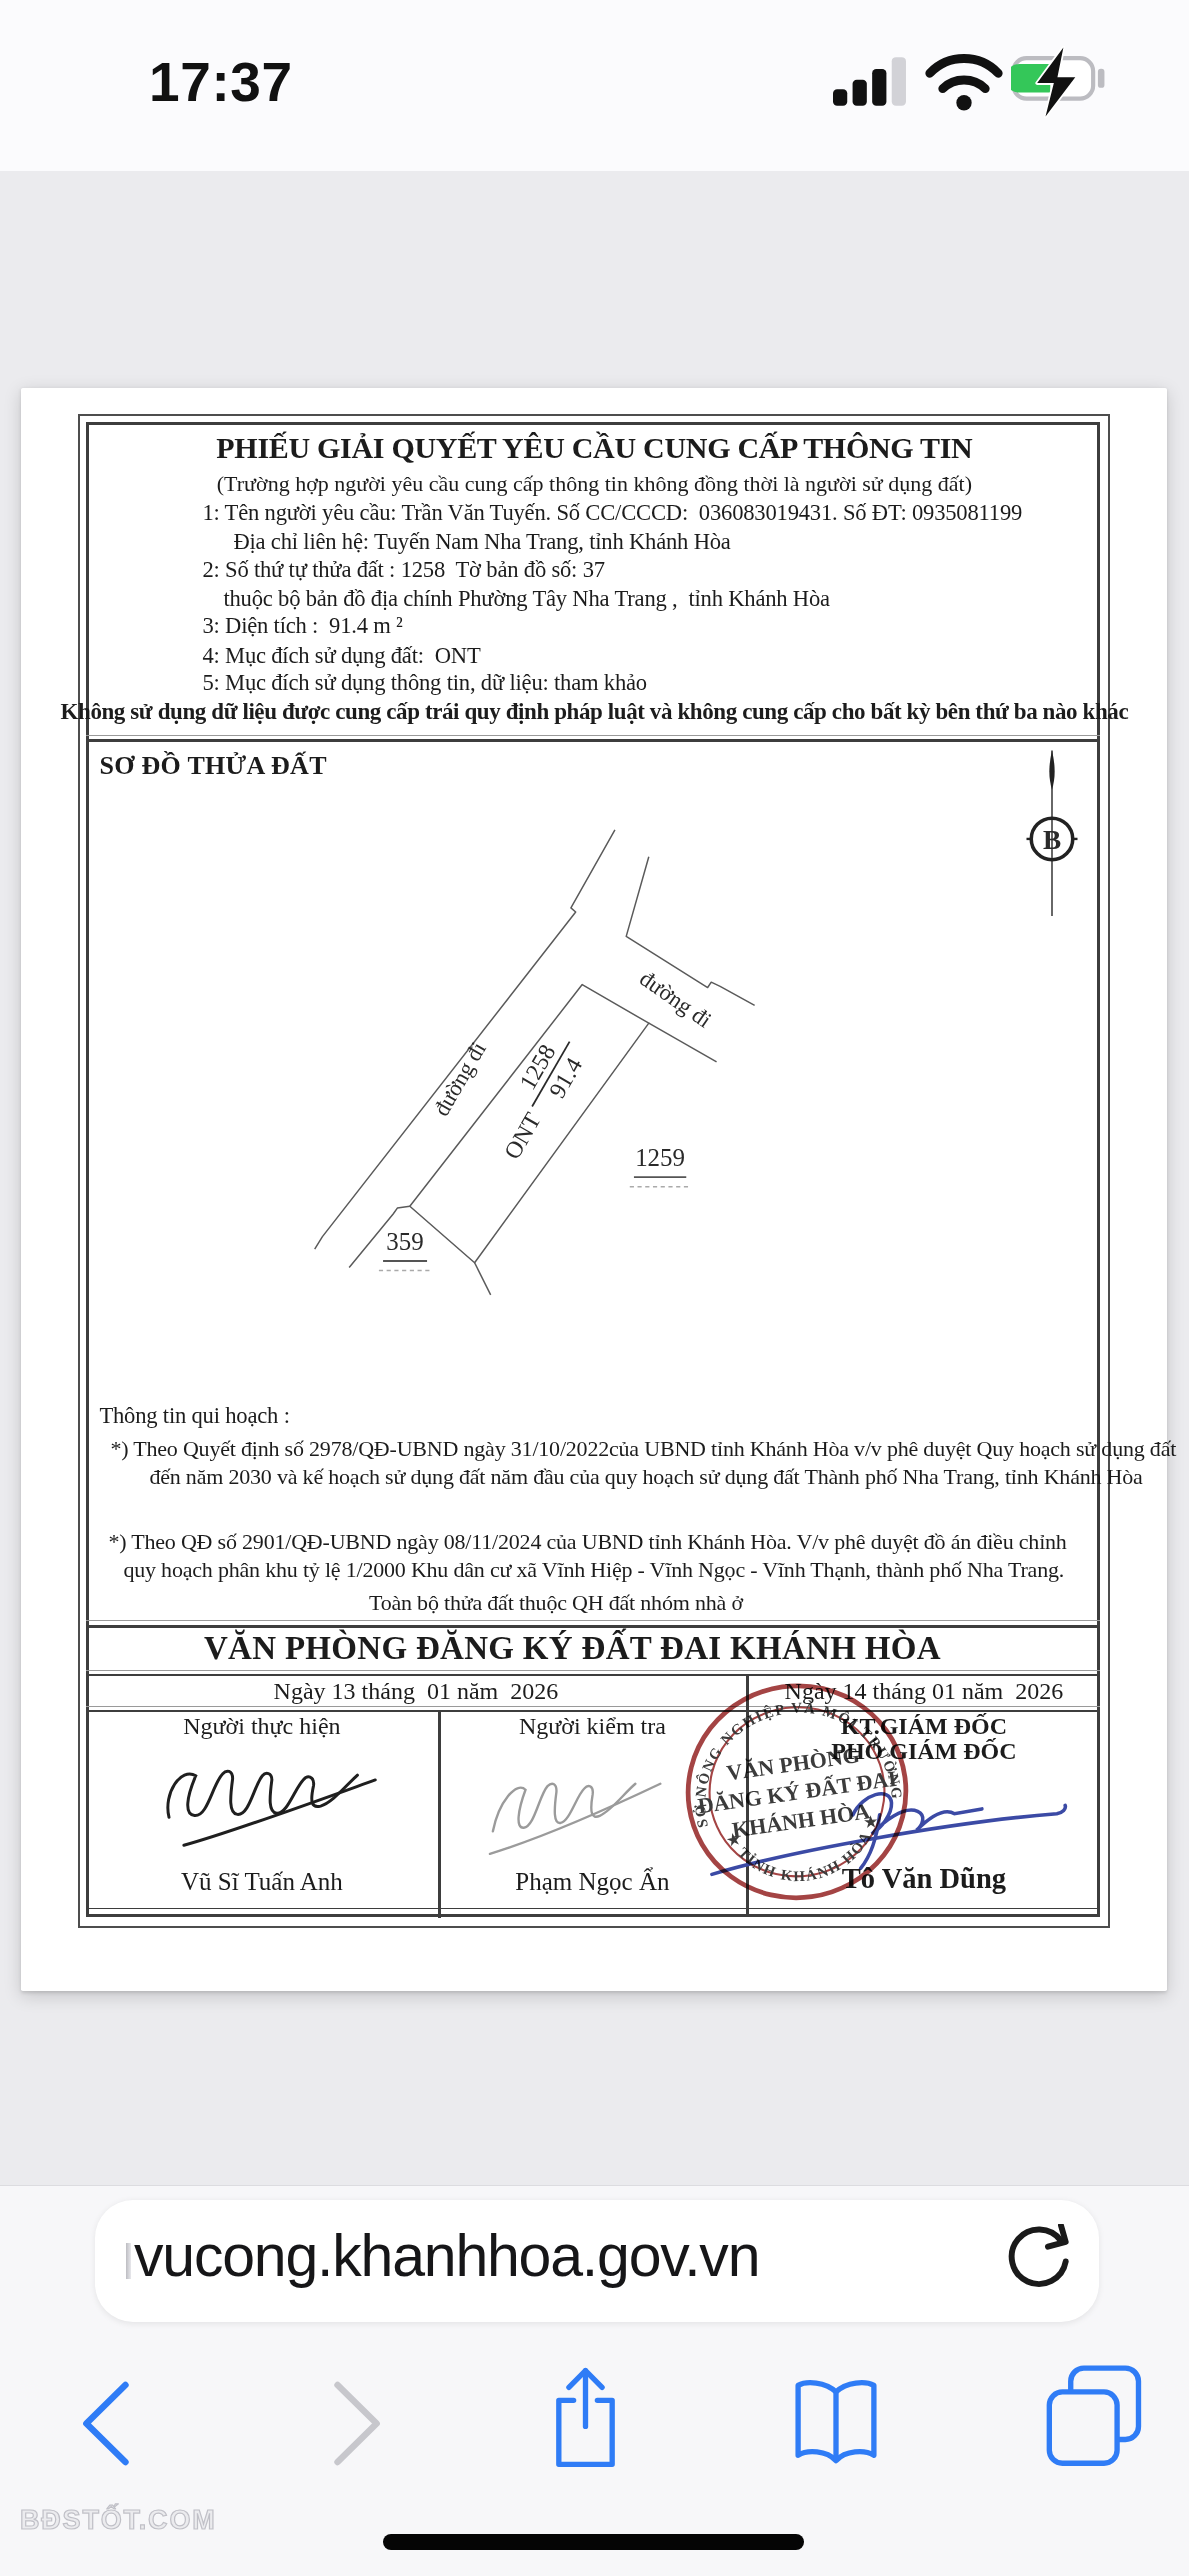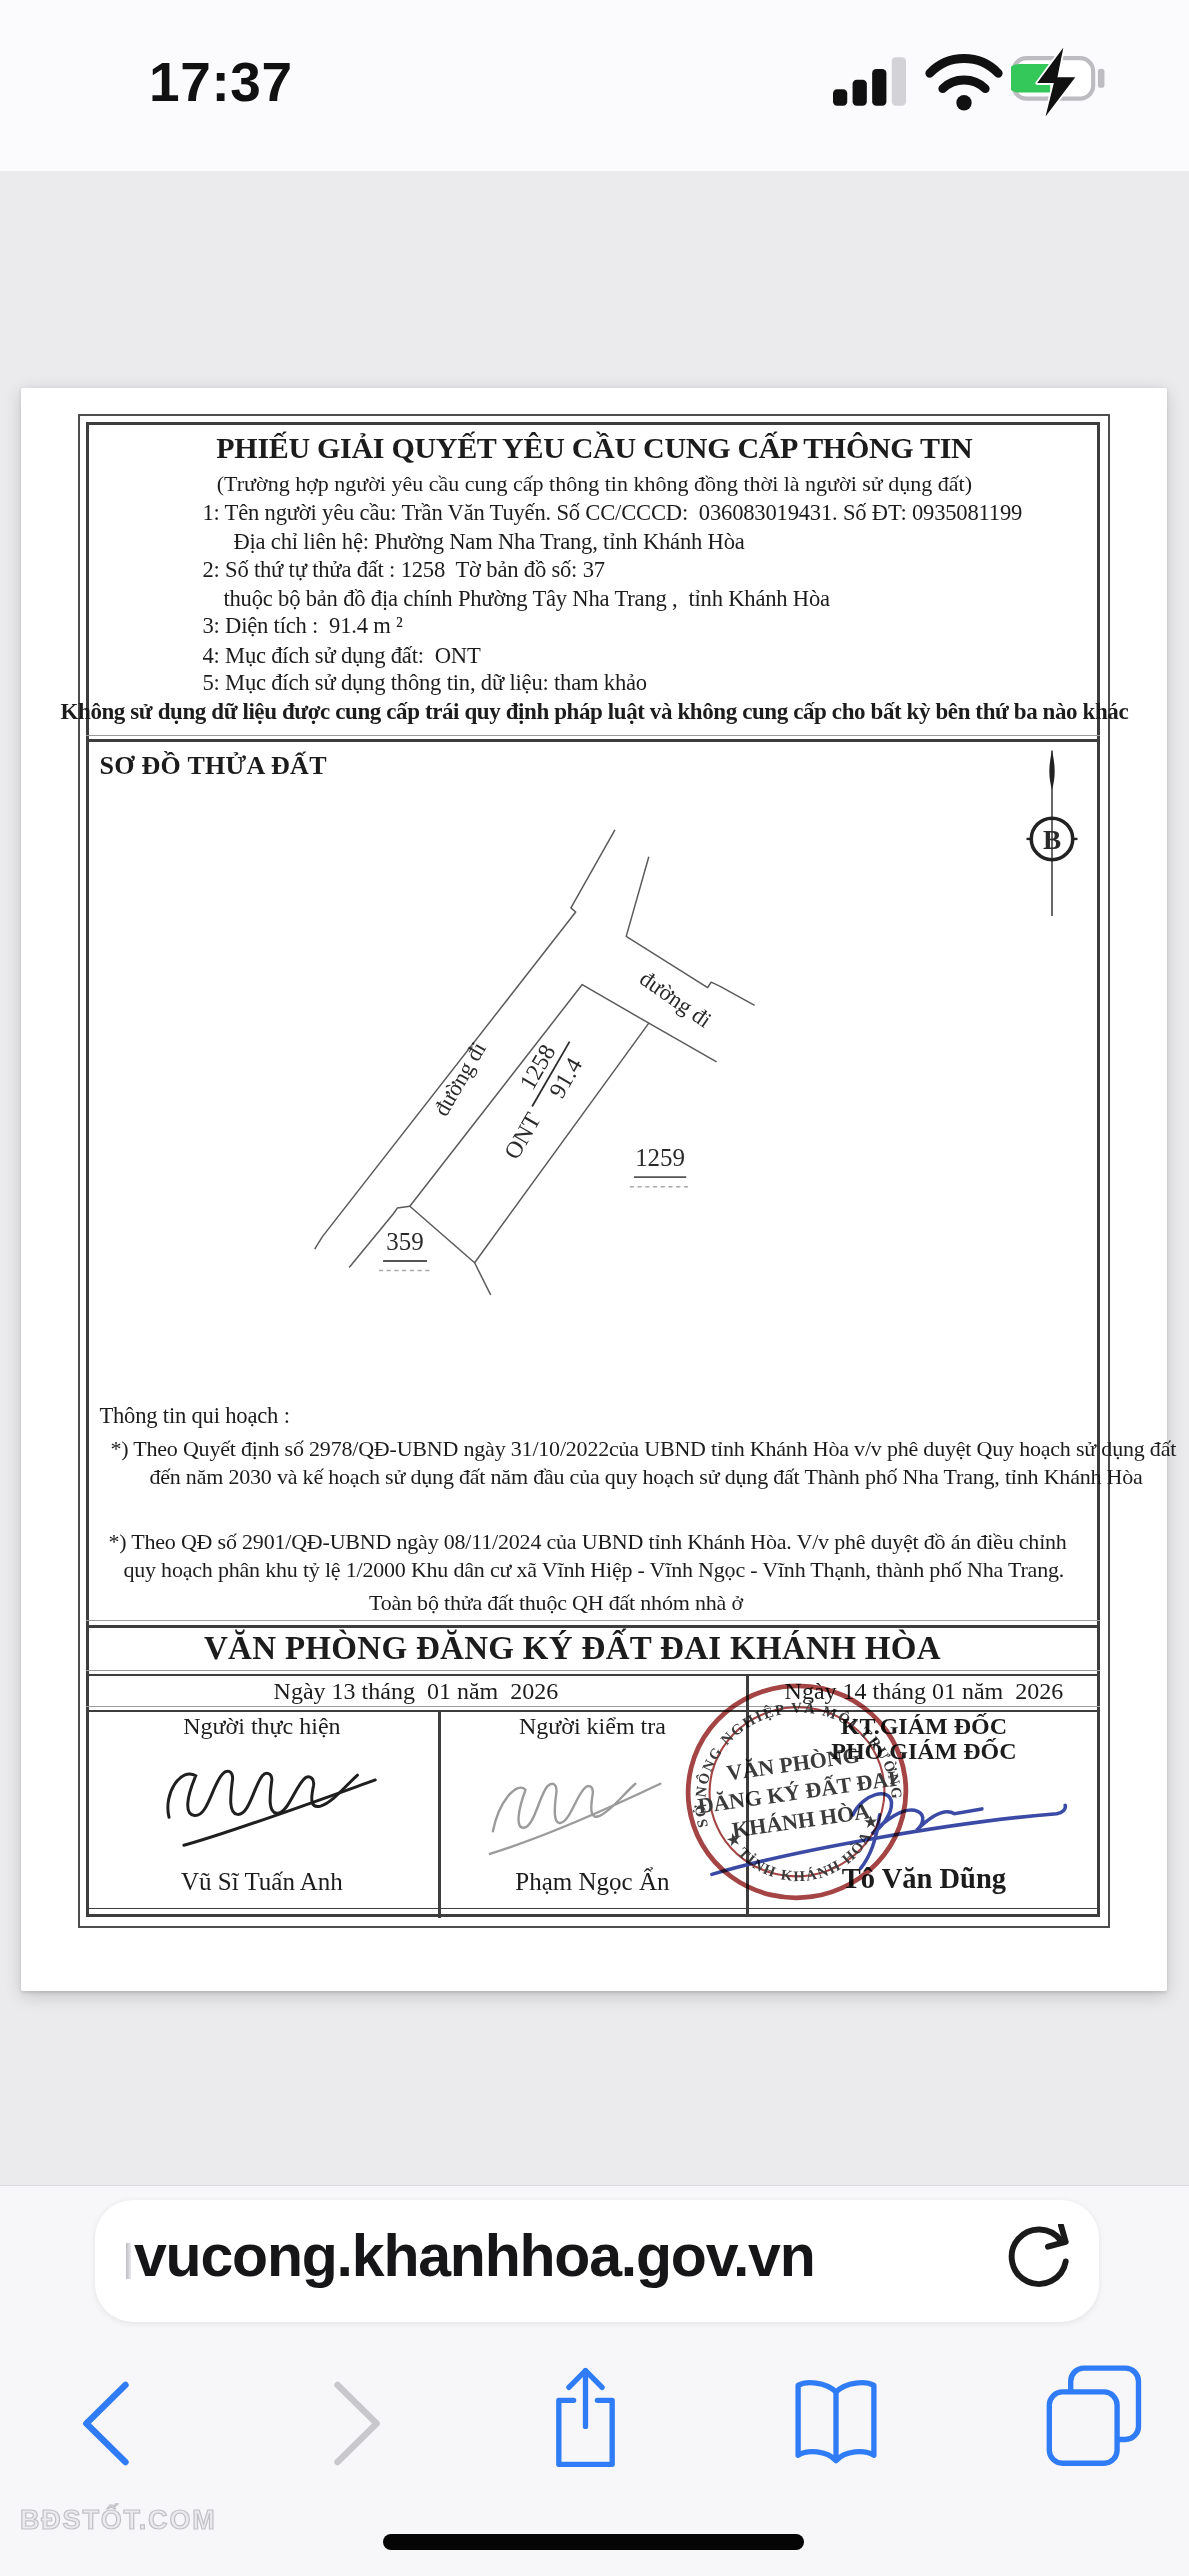--- a/index.html
+++ b/index.html
@@ -23,21 +23,21 @@
   .hline-lt{background:#9a9a9a;}
   .section-head{font-weight:700;font-size:26px;letter-spacing:0.3px;}
   .plan-center{width:1146px;left:0;text-align:center;padding-right:77px;box-sizing:border-box;}
   .cell{box-sizing:border-box;text-align:center;font-size:24px;line-height:28.5px;white-space:pre;}
   .bold{font-weight:700;}
   .sig-name{font-size:25px;}
   
   .bottom-strip{left:0;top:2185px;width:1189px;height:391px;background:#f7f7f9;border-top:1.8px solid #dcdce0;}
   .url-pill{left:95px;top:2200px;width:1004px;height:122px;background:#ffffff;border-radius:38px;
             box-shadow:0 1.2px 6px rgba(0,0,0,.08);}
-  .url-text{left:134px;top:2222px;font-size:59px;letter-spacing:-1.2px;color:#161618;font-weight:700;}
+  .url-text{left:134px;top:2222px;font-size:59px;letter-spacing:-1.2px;color:#161618;font-weight:400;}
   .url-sliver{left:126px;top:2243px;width:5.4px;height:36px;background:linear-gradient(to right,#bdbdc2,#e8e8ec);}
   .home-bar{left:383px;top:2534px;width:421px;height:15.5px;border-radius:8.3px;background:#050505;}
   .watermark{left:20px;top:2505px;font-size:27px;font-weight:800;letter-spacing:1.8px;color:#ebebee;
              -webkit-text-stroke:1.2px #c0c0c7;text-shadow:0 0.6px 0 #ffffff;}
   svg{display:block;}
   text{font-family:"Liberation Serif",serif;fill:#2a2a2a;}
   .stamp{mix-blend-mode:multiply;opacity:.92;}
 </style>
 </head>
 <body>
@@ -69,21 +69,21 @@
 
   <div class="abs page">
 
     <div class="abs frame-outer"></div>
     <div class="abs frame-inner"></div>
 
     <div class="abs doc-title">PHIẾU GIẢI QUYẾT YÊU CẦU CUNG CẤP THÔNG TIN</div>
     <div class="abs doc-subtitle">(Trường hợp người yêu cầu cung cấp thông tin không đồng thời là người sử dụng đất)</div>
 
     <div class="abs doc-text" style="left:181px;top:111px">1: Tên người yêu cầu: Trần Văn Tuyến. Số CC/CCCD:  036083019431. Số ĐT: 0935081199</div>
-    <div class="abs doc-text" style="left:212px;top:140px">Địa chỉ liên hệ: Phường Nam Nha Trang, tỉnh Khánh Hòa</div>
+    <div class="abs doc-text" style="left:212px;top:140px">Địa chỉ liên hệ: Tuyến Nam Nha Trang, tỉnh Khánh Hòa</div>
     <div class="abs doc-text" style="left:181px;top:168px">2: Số thứ tự thửa đất : 1258  Tờ bản đồ số: 37</div>
     <div class="abs doc-text" style="left:202px;top:197px">thuộc bộ bản đồ địa chính Phường Tây Nha Trang ,  tỉnh Khánh Hòa</div>
     <div class="abs doc-text" style="left:181px;top:224px">3: Diện tích :  91.4 m ²</div>
     <div class="abs doc-text" style="left:181px;top:254px">4: Mục đích sử dụng đất:  ONT</div>
     <div class="abs doc-text" style="left:181px;top:281px">5: Mục đích sử dụng thông tin, dữ liệu: tham khảo</div>
 
     <div class="abs warning">Không sử dụng dữ liệu được cung cấp trái quy định pháp luật và không cung cấp cho bất kỳ bên thứ ba nào khác</div>
 
     <div class="abs hline-lt" style="left:65px;top:347px;width:1014px;height:1.2px"></div>
     <div class="abs hline" style="left:65px;top:351px;width:1014px;height:3px"></div>

